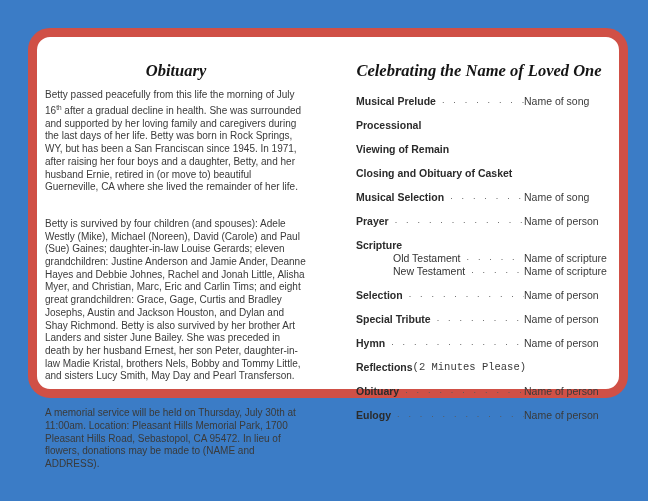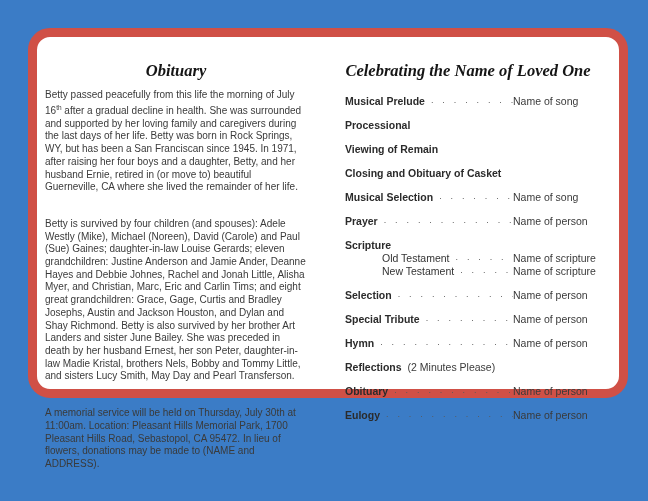--- a/index.html
+++ b/index.html
@@ -17,21 +17,21 @@
     box-sizing: border-box;
     background: #ffffff;
     border: 9px solid #d05046;
     border-radius: 22px;
   }
   .col {
     position: absolute;
     top: 24px;
   }
   .col-left  { left: 8px;   width: 262px; }
-  .col-right { left: 308px; width: 246px; }
+  .col-right { left: 319px; width: 246px; }
 
   .page-title {
     font-family: "Liberation Serif", serif;
     font-style: italic;
     font-weight: bold;
     font-size: 16.5px;
     line-height: 20px;
     color: #151515;
     text-align: center;
     margin: 0 0 8px 0;
@@ -49,21 +49,21 @@
 
   .svc-row {
     display: flex;
     align-items: center;
     font-size: 10.5px;
     line-height: 13px;
     margin-bottom: 11px;
     color: #333333;
   }
   .svc-label { font-weight: bold; color: #2b2b2b; white-space: nowrap; }
-  .svc-note  { color: #3a3a3a; margin-left: 6px; white-space: nowrap; }
+  .svc-note  { color: #3a3a3a; margin-left: 0; white-space: nowrap; font-family: Liberation Mono, monospace; }
   .svc-dots {
     flex: 1;
     overflow: hidden;
     white-space: nowrap;
     color: #5a5a5a;
     font-size: 9px;
     letter-spacing: 3.2px;
     padding: 0 4px 0 6px;
     position: relative;
     top: -1px;

